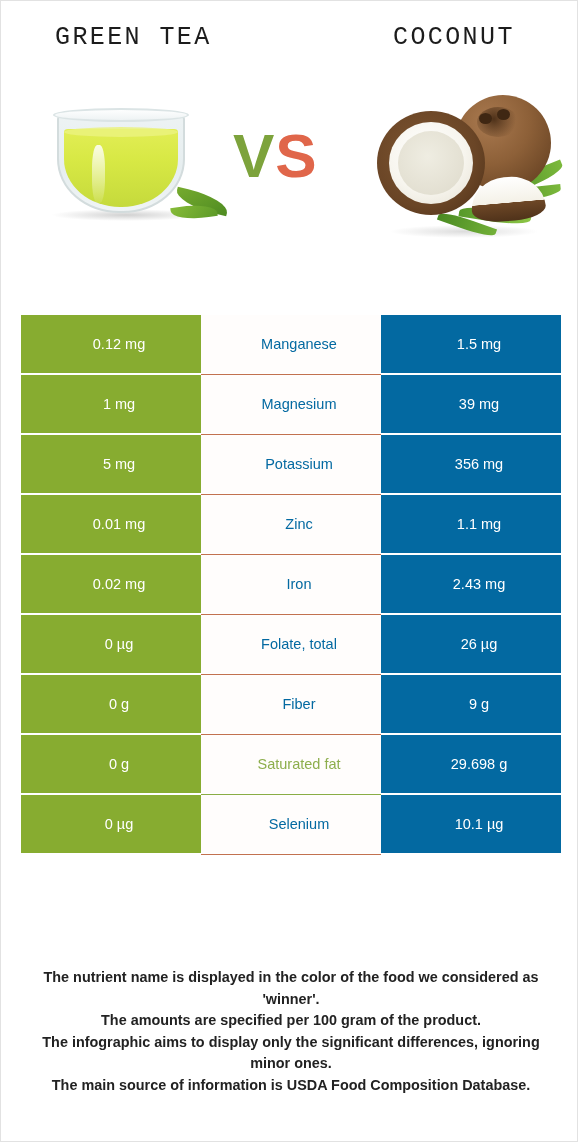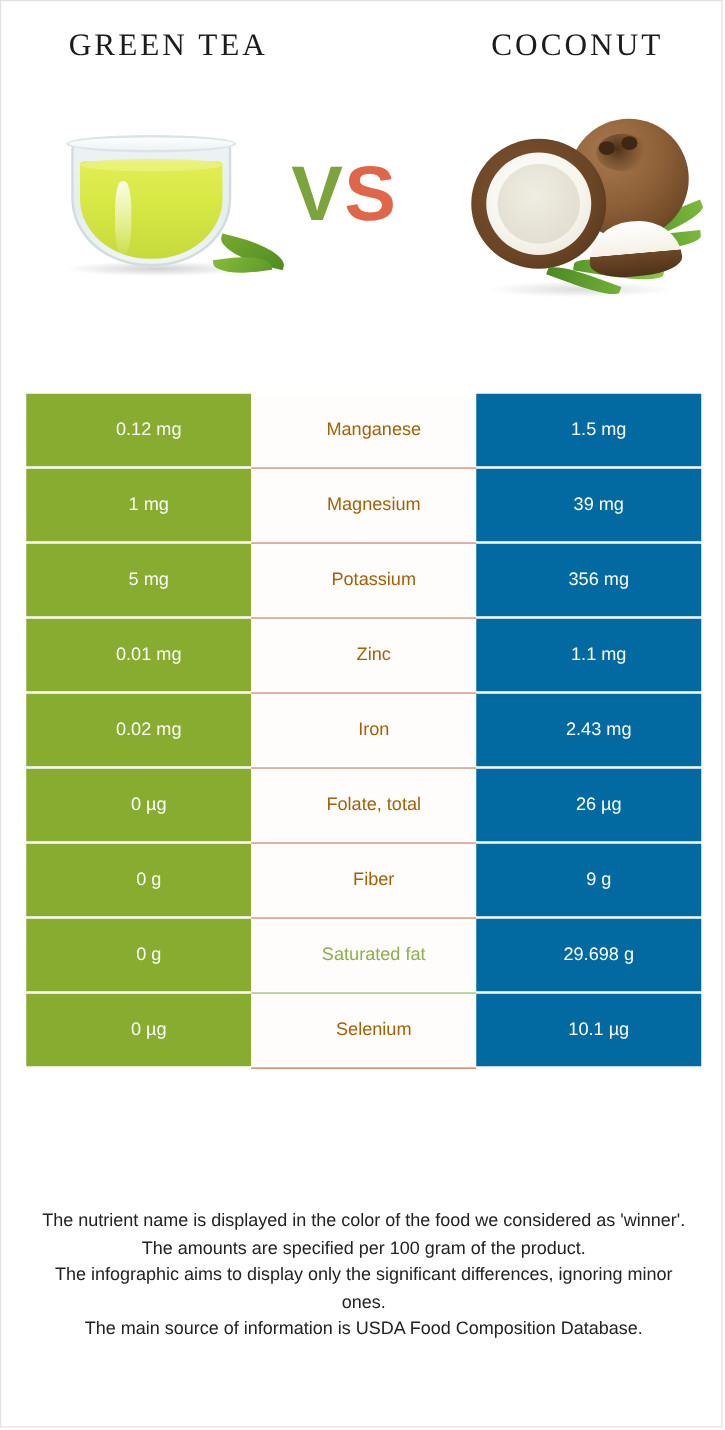--- a/index.html
+++ b/index.html
@@ -33,21 +33,21 @@
   }
   .title {
     position: absolute;
     top: 0;
     font-size: 25px;
     font-weight: 300;
     letter-spacing: 2.4px;
     color: #1c1c1c;
     text-transform: uppercase;
     white-space: nowrap;
-    font-family: Liberation Serif, serif;
+    font-family: Liberation Mono, monospace;
   }
   .title-left  { left: 54px; }
   .title-right { left: 392px; }
 
   
   .hero {
     position: absolute;
     left: 0; top: 78px;
     width: 558px;
     height: 190px;
@@ -232,21 +232,21 @@
     left: 0;
     width: 180px;
     background: #87ac30;
     color: #ffffff;
   }
   .cell-mid {
     left: 180px;
     width: 180px;
     background: #fffdfc;
     font-size: 14.5px;
-    color: #a16207;
+    color: #0369a1;
   }
   .cell-right {
     left: 360px;
     width: 180px;
     background: #0369a1;
     color: #ffffff;
   }
   .row .sep {
     position: absolute;
     left: 180px;
@@ -262,21 +262,21 @@
   
   .footer {
     position: absolute;
     left: 28px; top: 966px;
     width: 524px;
     text-align: center;
     font-size: 14.4px;
     line-height: 21.5px;
     color: #222222;
   }
-  .footer p { margin: 0; }
+  .footer p { margin: 0; font-weight: bold; }
 </style>
 </head>
 <body>
 
 <div class="page">
 
   <div class="titles">
     <div class="title title-left">Green Tea</div>
     <div class="title title-right">Coconut</div>
   </div>

